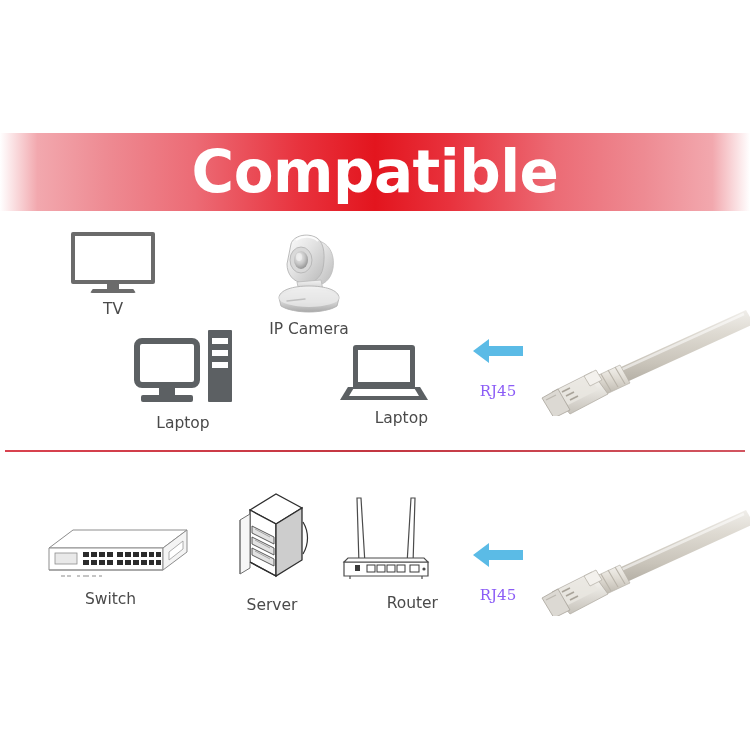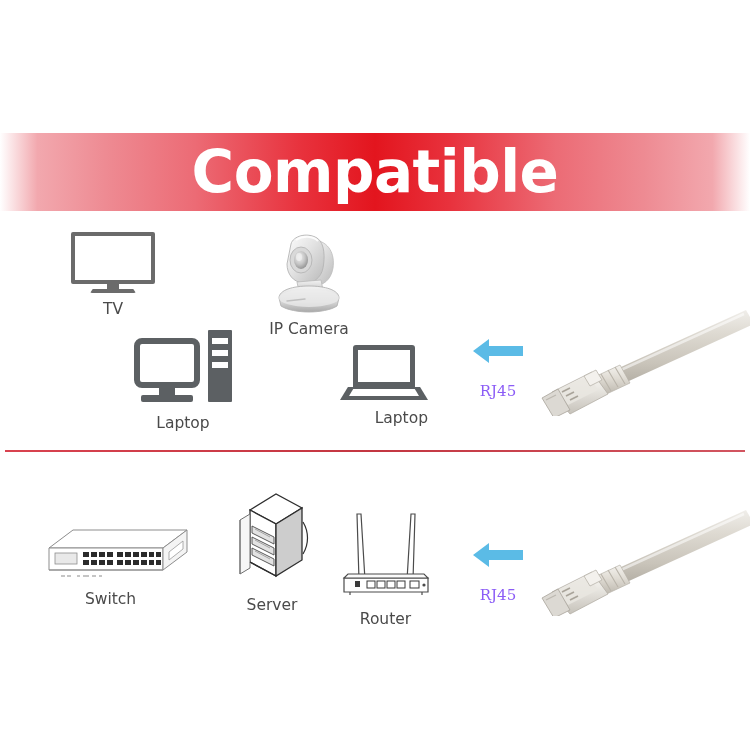--- a/index.html
+++ b/index.html
@@ -397,21 +397,21 @@
       </g>
 
       <path d="M71,34 C77,44 77,56 71,66" fill="none" stroke="#2e2e2e" stroke-width="1.2"></path>
 
       <path d="M18,74 L44,88" stroke="#2e2e2e" stroke-width="1.3"></path>
     </svg>
   </div>
   <div class="label" style="margin-top:8px;">Server</div>
 </div>
 
-<div class="item" style="left:333px; top:508px; width:105px;">
+<div class="item" style="left:333px; top:492px; width:105px;align-items:flex-end;">
   <div class="art">
     <svg class="svgart" width="104" height="92" viewBox="0 0 104 92">
 
       <path d="M23,6 L27,6 L31,72 L25,72 Z" fill="#ffffff" stroke="#4b4b4b" stroke-width="1.2"></path>
       <path d="M81,6 L77,6 L73,72 L79,72 Z" fill="#ffffff" stroke="#4b4b4b" stroke-width="1.2"></path>
 
       <path d="M10,70 L94,70 L94,84 L10,84 Z" fill="#ffffff" stroke="#4b4b4b" stroke-width="1.2"></path>
       <path d="M10,70 L14,66 L90,66 L94,70 Z" fill="#fbfbfb" stroke="#4b4b4b" stroke-width="1.1"></path>
 
       <rect x="21" y="73" width="5" height="6" fill="#3a3a3a"></rect>

